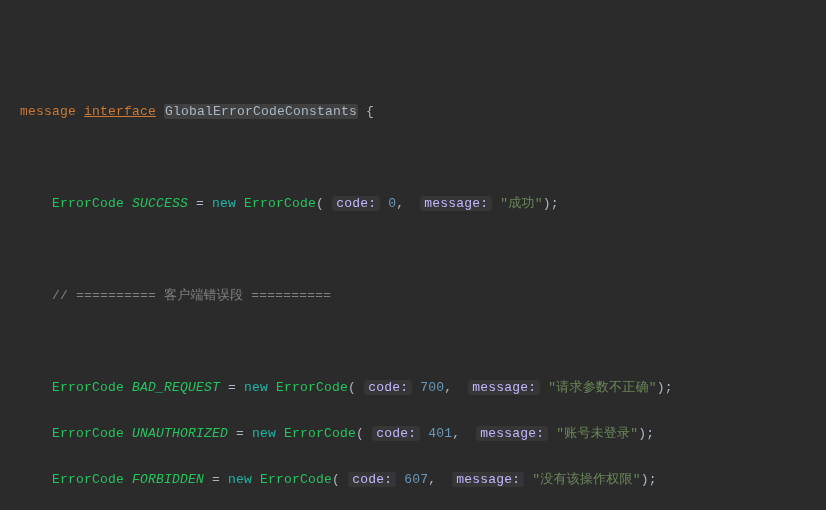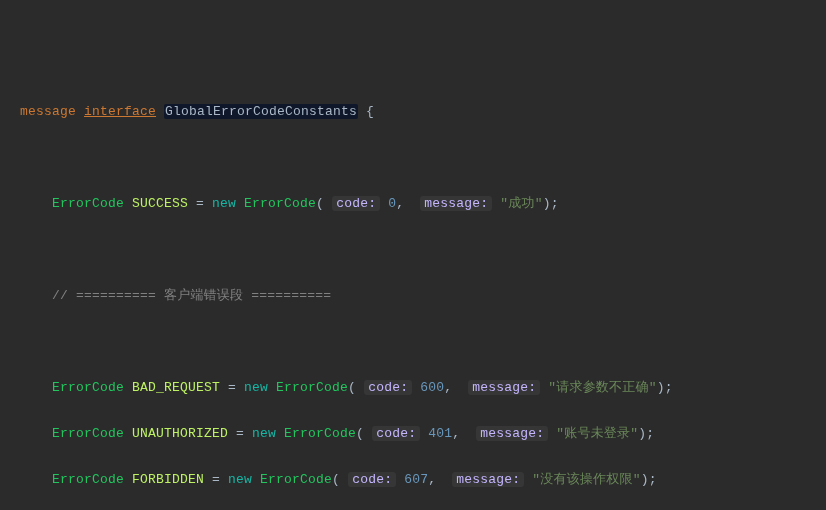--- a/index.html
+++ b/index.html
@@ -12,43 +12,43 @@
     padding: 8px 0 8px 8px;
     width: 826px;
     height: 510px;
     overflow: hidden;
     white-space: pre;
     letter-spacing: 0.2px;
   }
   .kw-public { color: #cc7832; }
   .kw-interface { color: #cc7832; text-decoration: underline; }
   .kw-new { color: #14b8a6; }
-  .class-name-hl { color: #a9b7c6; background: #0f172a; border-radius: 2px; padding: 0 1px; }
+  .class-name-hl { color: #a9b7c6; background: #404040; border-radius: 2px; padding: 0 1px; }
   .type { color: #22c55e; }
-  .field { color: #bef264; }
+  .field { color: #22c55e; font-style: italic; }
   .num { color: #6897bb; }
   .str { color: #6a8759; }
   .cmt { color: #808080; }
   .paren, .brace, .semi { color: #a9b7c6; }
   .hint { color: #c4b5fd; background: #363636; border-radius: 3px; padding: 0 4px; }
   .line { display: block; padding-left: 12px; }
   .ind1 { padding-left: 44px; }
 </style>
 </head>
 <body>
 
 
 
 <span class="line"><span class="kw-public">message</span> <span class="kw-interface">interface</span> <span class="class-name-hl">GlobalErrorCodeConstants</span> <span class="brace">{</span></span>
 <span class="line"> </span>
 <span class="line ind1"><span class="type">ErrorCode</span> <span class="field">SUCCESS</span> = <span class="kw-new">new</span> <span class="type">ErrorCode</span><span class="paren">(</span> <span class="hint">code:</span> <span class="num">0</span>,  <span class="hint">message:</span> <span class="str">"成功"</span><span class="paren">)</span><span class="semi">;</span></span>
 <span class="line"> </span>
 <span class="line ind1"><span class="cmt">// ========== 客户端错误段 ==========</span></span>
 <span class="line"> </span>
-<span class="line ind1"><span class="type">ErrorCode</span> <span class="field">BAD_REQUEST</span> = <span class="kw-new">new</span> <span class="type">ErrorCode</span><span class="paren">(</span> <span class="hint">code:</span> <span class="num">600</span>,  <span class="hint">message:</span> <span class="str">"请求参数不正确"</span><span class="paren">)</span><span class="semi">;</span></span>
+<span class="line ind1"><span class="type">ErrorCode</span> <span class="field">BAD_REQUEST</span> = <span class="kw-new">new</span> <span class="type">ErrorCode</span><span class="paren">(</span> <span class="hint">code:</span> <span class="num">700</span>,  <span class="hint">message:</span> <span class="str">"请求参数不正确"</span><span class="paren">)</span><span class="semi">;</span></span>
 <span class="line ind1"><span class="type">ErrorCode</span> <span class="field">UNAUTHORIZED</span> = <span class="kw-new">new</span> <span class="type">ErrorCode</span><span class="paren">(</span> <span class="hint">code:</span> <span class="num">401</span>,  <span class="hint">message:</span> <span class="str">"账号未登录"</span><span class="paren">)</span><span class="semi">;</span></span>
 <span class="line ind1"><span class="type">ErrorCode</span> <span class="field">FORBIDDEN</span> = <span class="kw-new">new</span> <span class="type">ErrorCode</span><span class="paren">(</span> <span class="hint">code:</span> <span class="num">607</span>,  <span class="hint">message:</span> <span class="str">"没有该操作权限"</span><span class="paren">)</span><span class="semi">;</span></span>
 
 
 
 
 
 
 
 

